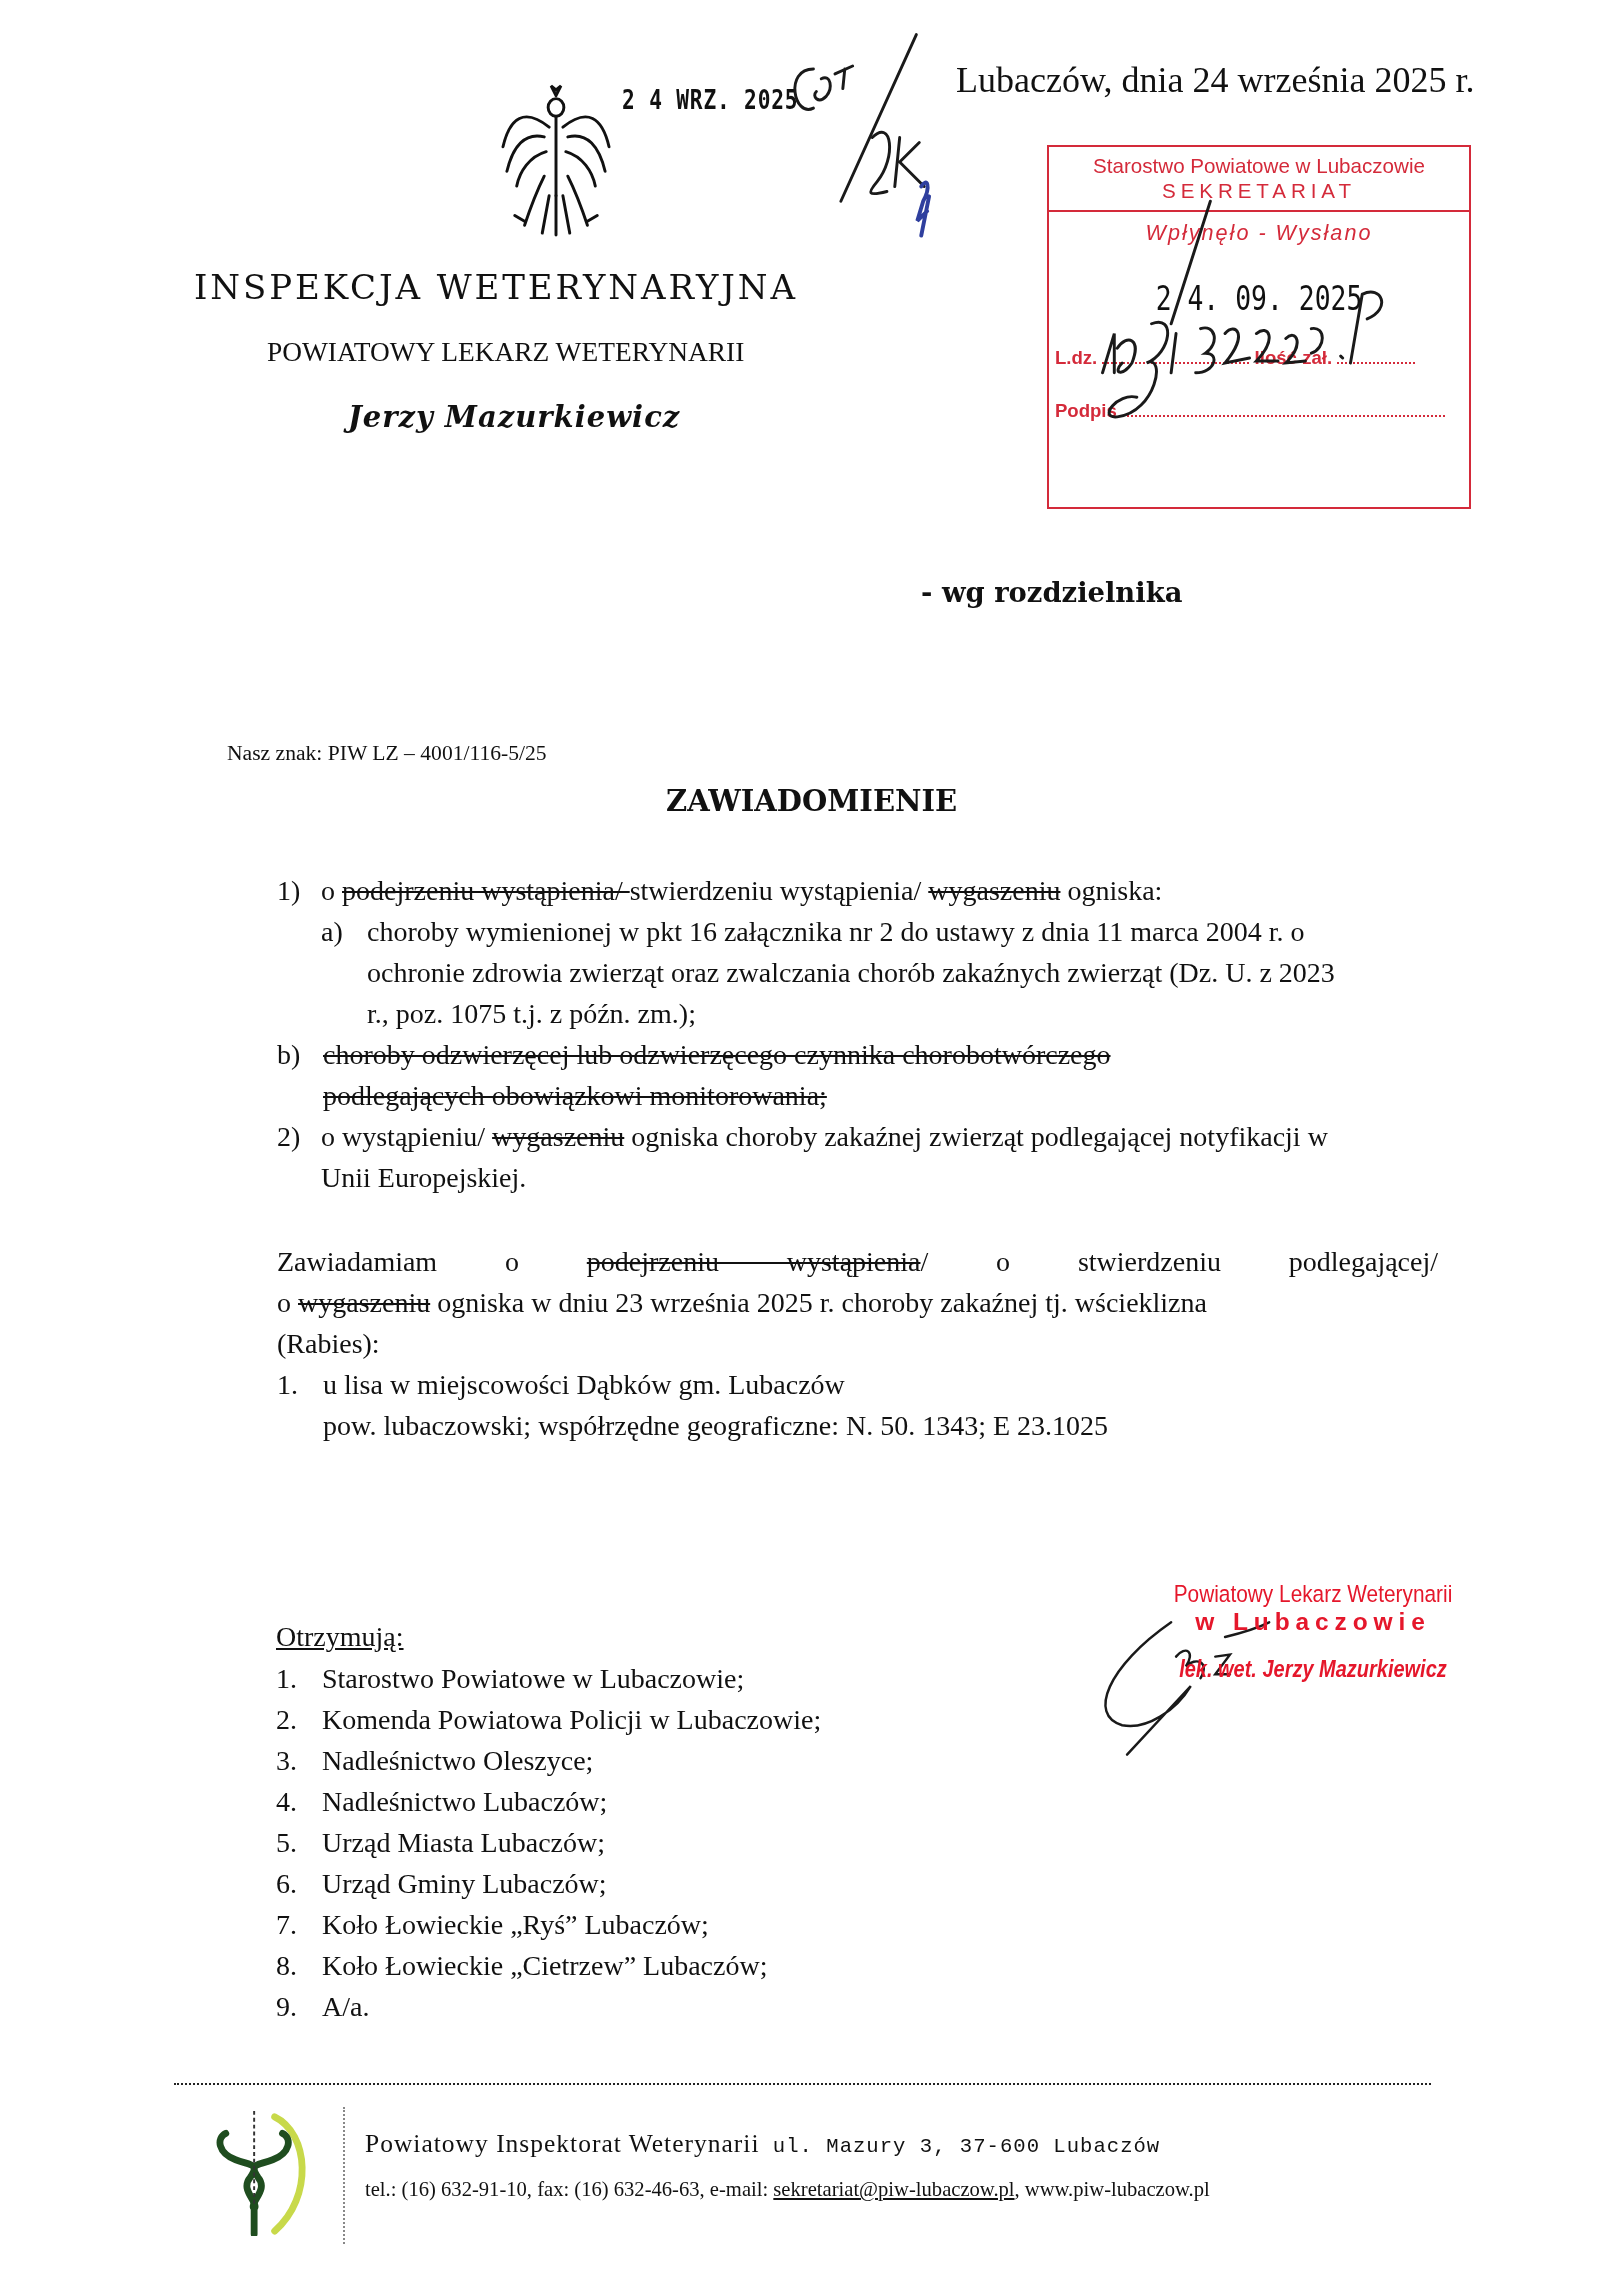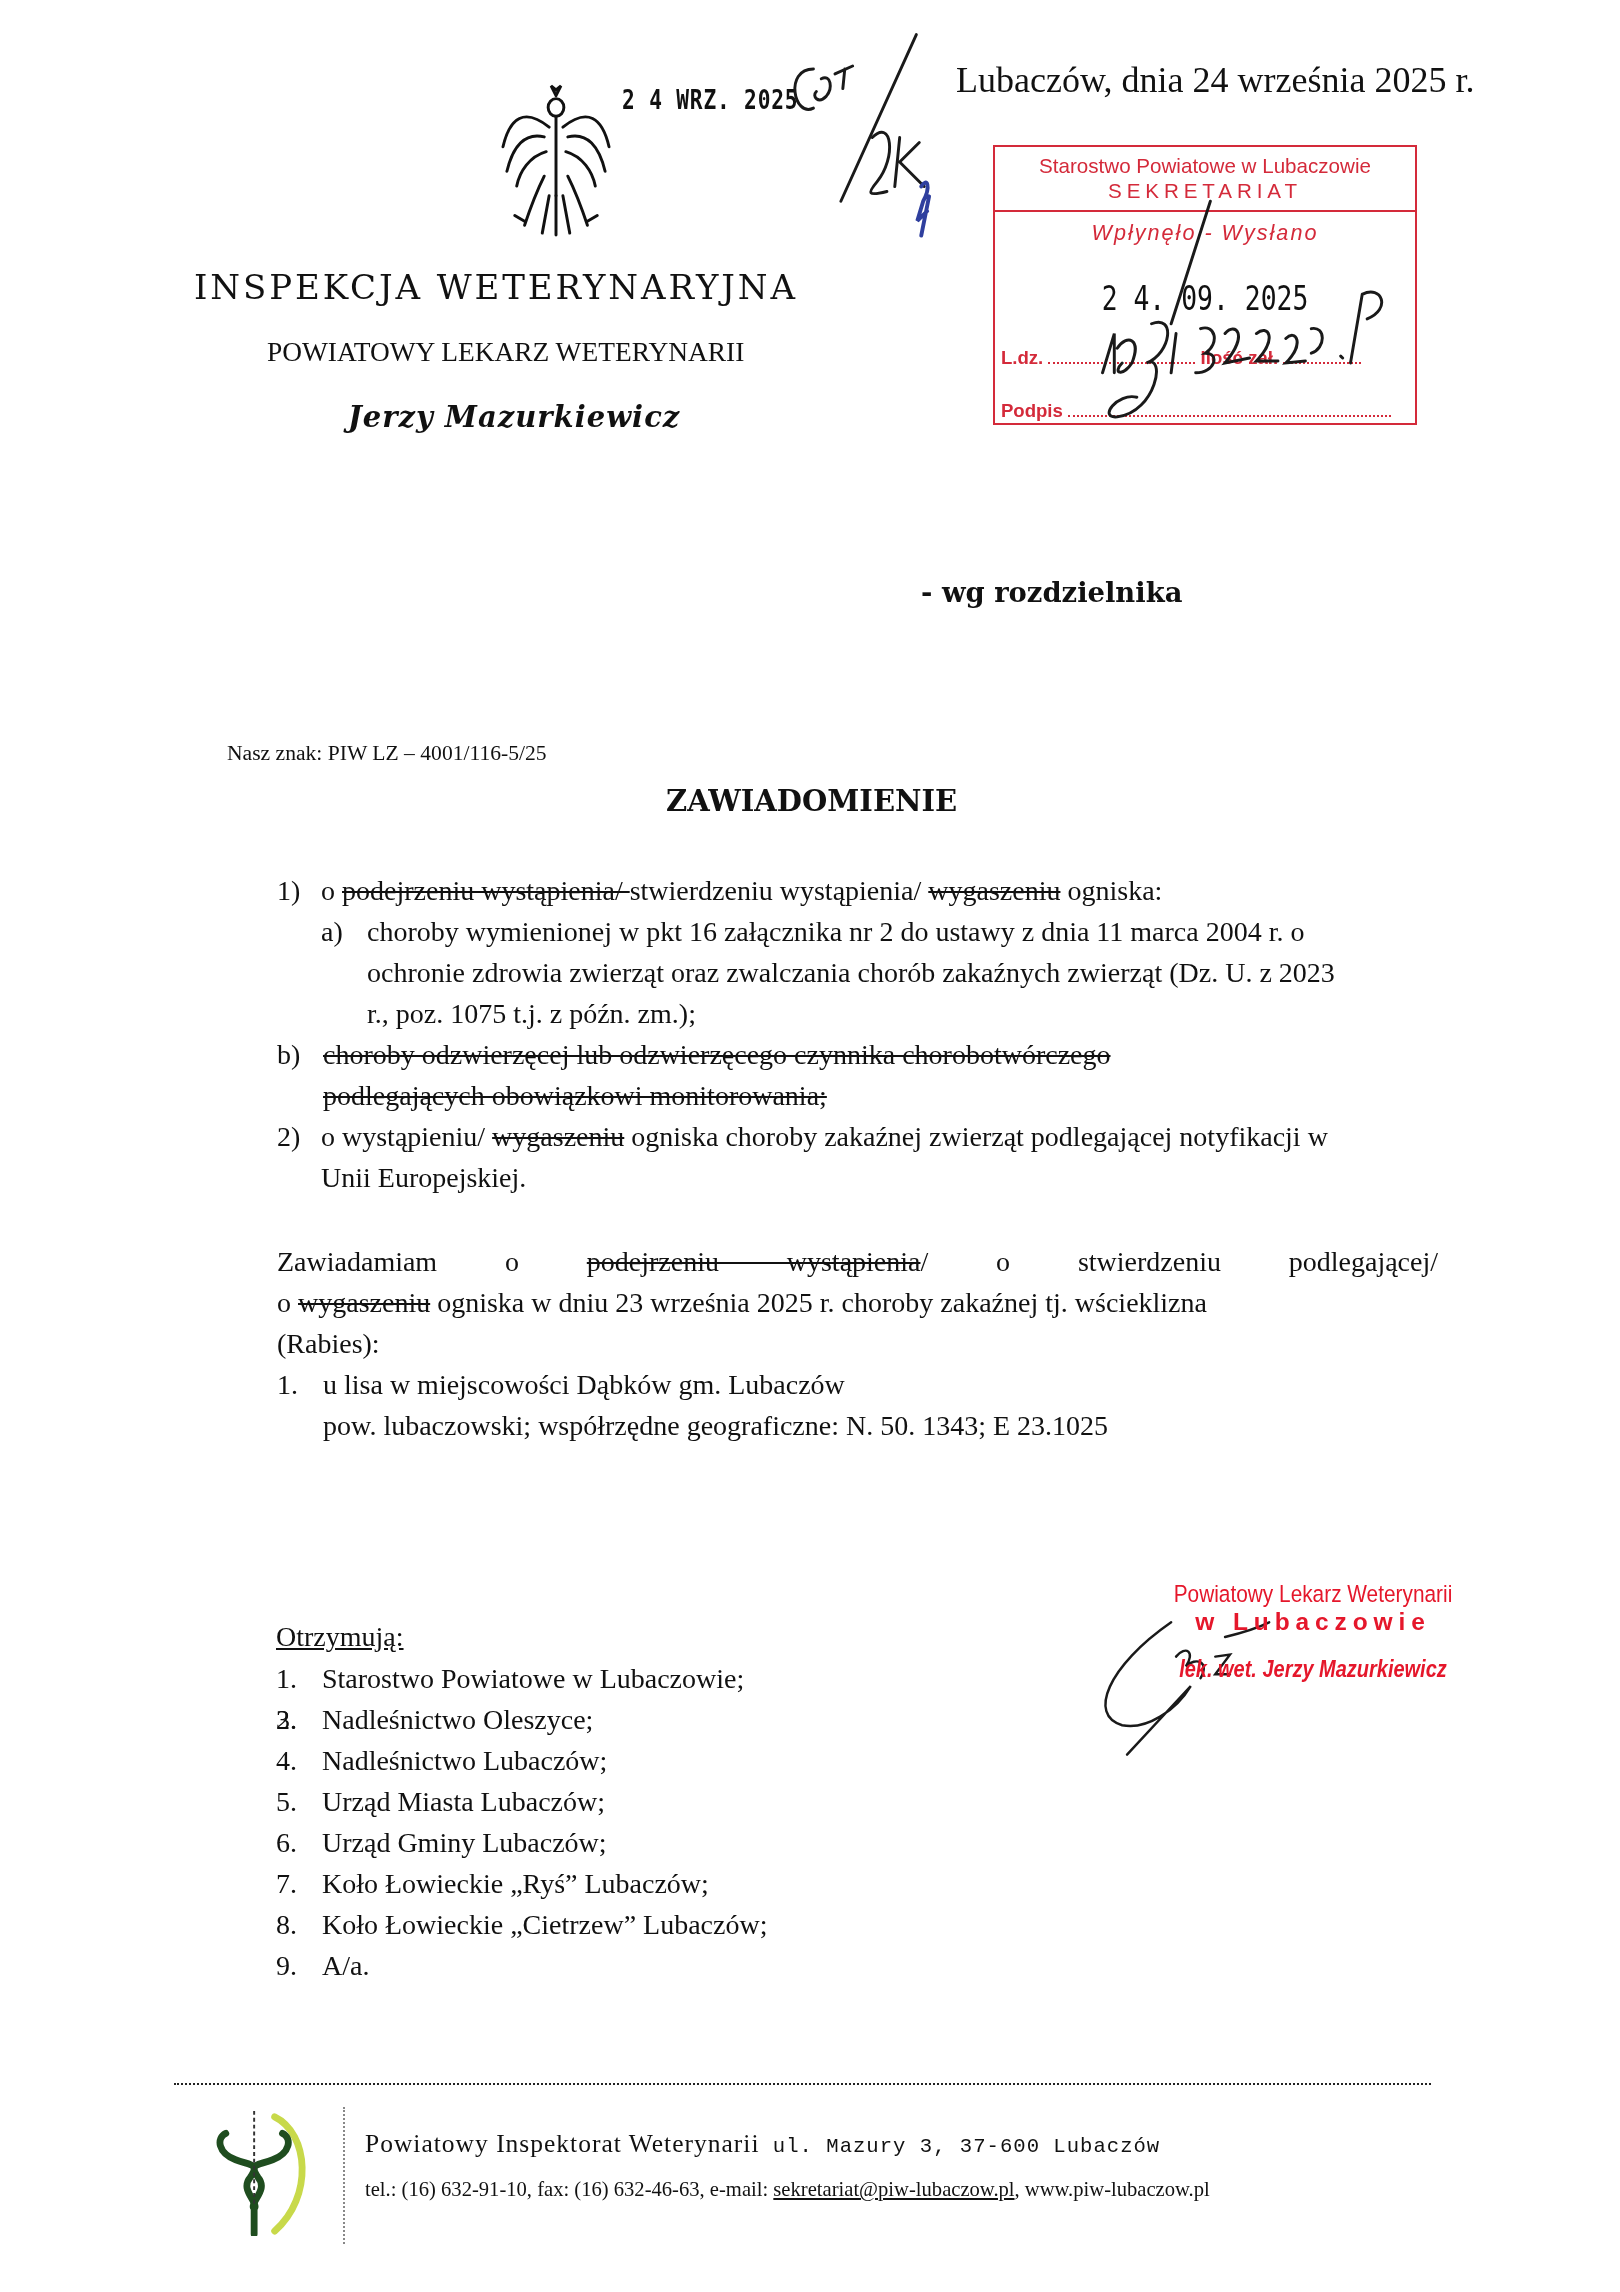--- a/index.html
+++ b/index.html
@@ -16,21 +16,21 @@
   #inbound-stamp-date { left: 622px; top: 84px; font-size: 26.5px; font-weight: bold;
       font-family: "DejaVu Sans Mono", monospace; letter-spacing: 1px; transform: scaleX(0.8); transform-origin: left; }
   #eagle { left: 495px; top: 78px; width: 123px; height: 162px; }
   #org-title { left: 194px; top: 267px; font-size: 34px; font-weight: normal; letter-spacing: 2.9px;
       font-family: "DejaVu Serif", serif; }
   #org-subtitle { left: 267px; top: 337px; font-size: 27.4px; }
   #org-person { left: 348px; top: 400px; font-size: 29px; font-weight: bold; font-style: italic;
       font-family: "DejaVu Serif", serif; letter-spacing: 1px; }
 
   
-  #registry-stamp { left: 993px; top: 145px; width: 424px; height: 280px;
+  #registry-stamp { left: 1047px; top: 145px; width: 424px; height: 364px;
       border: 2.9px solid #d42a3a; box-sizing: border-box; color: #d42a3a; }
   #registry-stamp .row1 { height: 65px; border-bottom: 2.9px solid #d42a3a; text-align: center;
       font-size: 20.6px; line-height: 25.5px; padding-top: 5.9px; box-sizing: border-box; }
   #registry-stamp .row1 .sek { letter-spacing: 4.9px; }
   #registry-stamp .row2 { text-align: center; font-size: 21.6px; letter-spacing: 2px; margin-top: 7.8px; font-style: italic; }
   #registry-stamp .dt { text-align: center; color: #111; font-size: 33px; margin-top: 33px;
       font-family: "DejaVu Sans Mono", monospace; transform: scaleX(0.8); }
   #registry-stamp .ldz { position: absolute; left: 5.9px; top: 200px; font-size: 18.6px; font-weight: bold; }
   #registry-stamp .podpis { position: absolute; left: 5.9px; top: 253px; font-size: 18.6px; font-weight: bold; }
   .dots { border-bottom: 2px dotted #d42a3a; display: inline-block; height: 13.7px; vertical-align: baseline; }
@@ -177,21 +177,21 @@
 
 <div class="abs" id="signature-stamp">
   <div class="l1">Powiatowy Lekarz Weterynarii</div>
   <div class="l2">w Lubaczowie</div>
   <div class="l3">lek. wet. Jerzy Mazurkiewicz</div>
 </div>
 
 <div class="abs serif" id="recipients">
   <div class="hdr">Otrzymują:</div>
   <div class="r"><span class="n">1.</span><span>Starostwo Powiatowe w Lubaczowie;</span></div>
-  <div class="r"><span class="n">2.</span></div>
+  <div class="r"><span class="n">2.</span><span>Komenda Powiatowa Policji w Lubaczowie;</span></div>
   <div class="r"><span class="n">3.</span><span>Nadleśnictwo Oleszyce;</span></div>
   <div class="r"><span class="n">4.</span><span>Nadleśnictwo Lubaczów;</span></div>
   <div class="r"><span class="n">5.</span><span>Urząd Miasta Lubaczów;</span></div>
   <div class="r"><span class="n">6.</span><span>Urząd Gminy Lubaczów;</span></div>
   <div class="r"><span class="n">7.</span><span>Koło Łowieckie „Ryś” Lubaczów;</span></div>
   <div class="r"><span class="n">8.</span><span>Koło Łowieckie „Cietrzew” Lubaczów;</span></div>
   <div class="r"><span class="n">9.</span><span>A/a.</span></div>
 </div>
 
 <div class="abs" id="footer-rule"></div>

